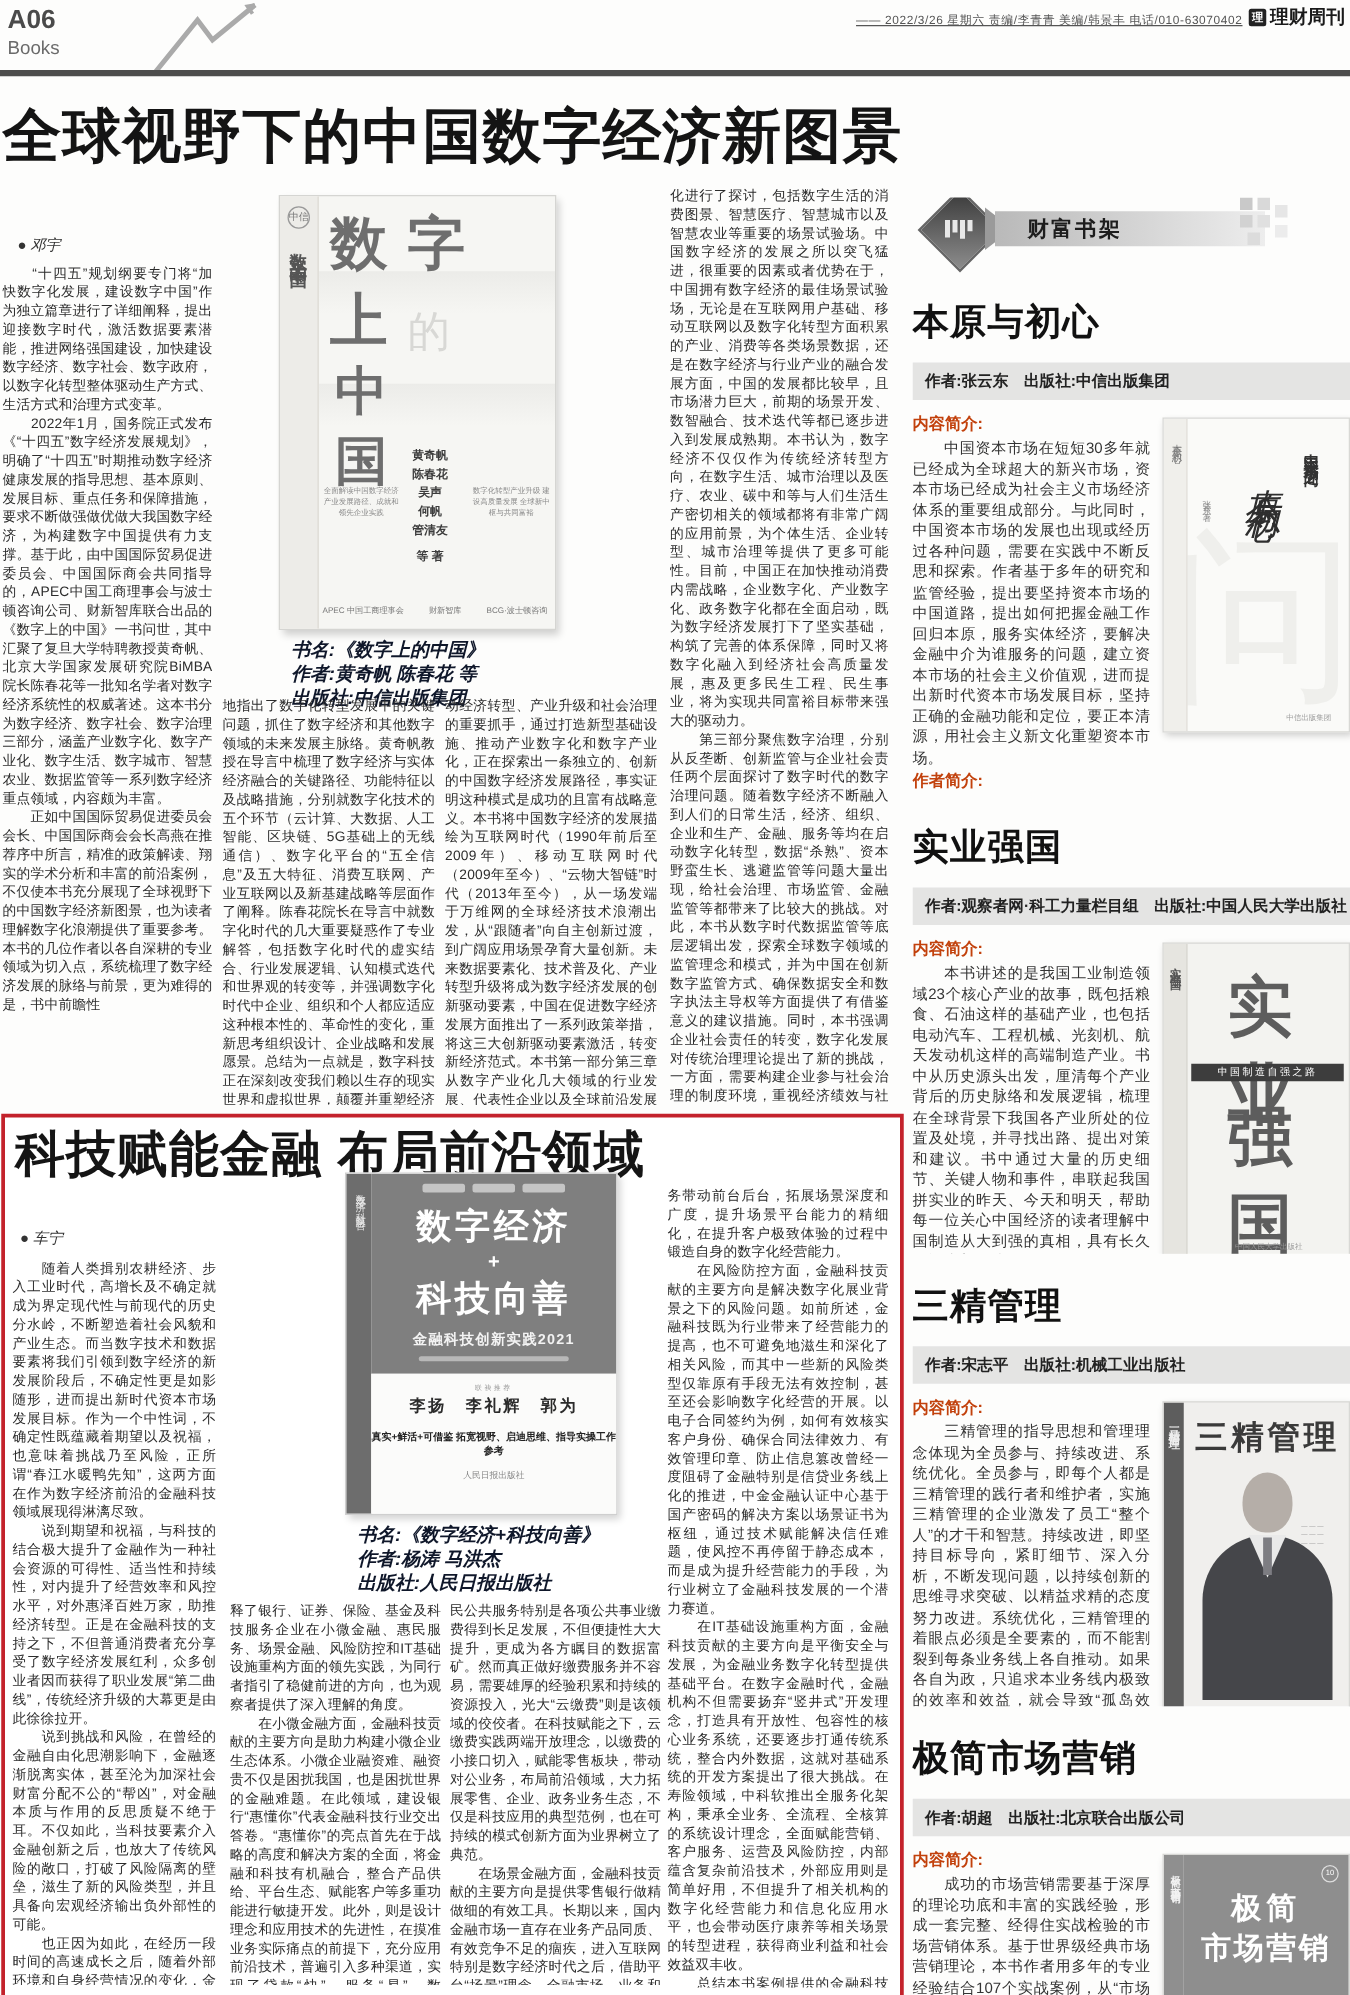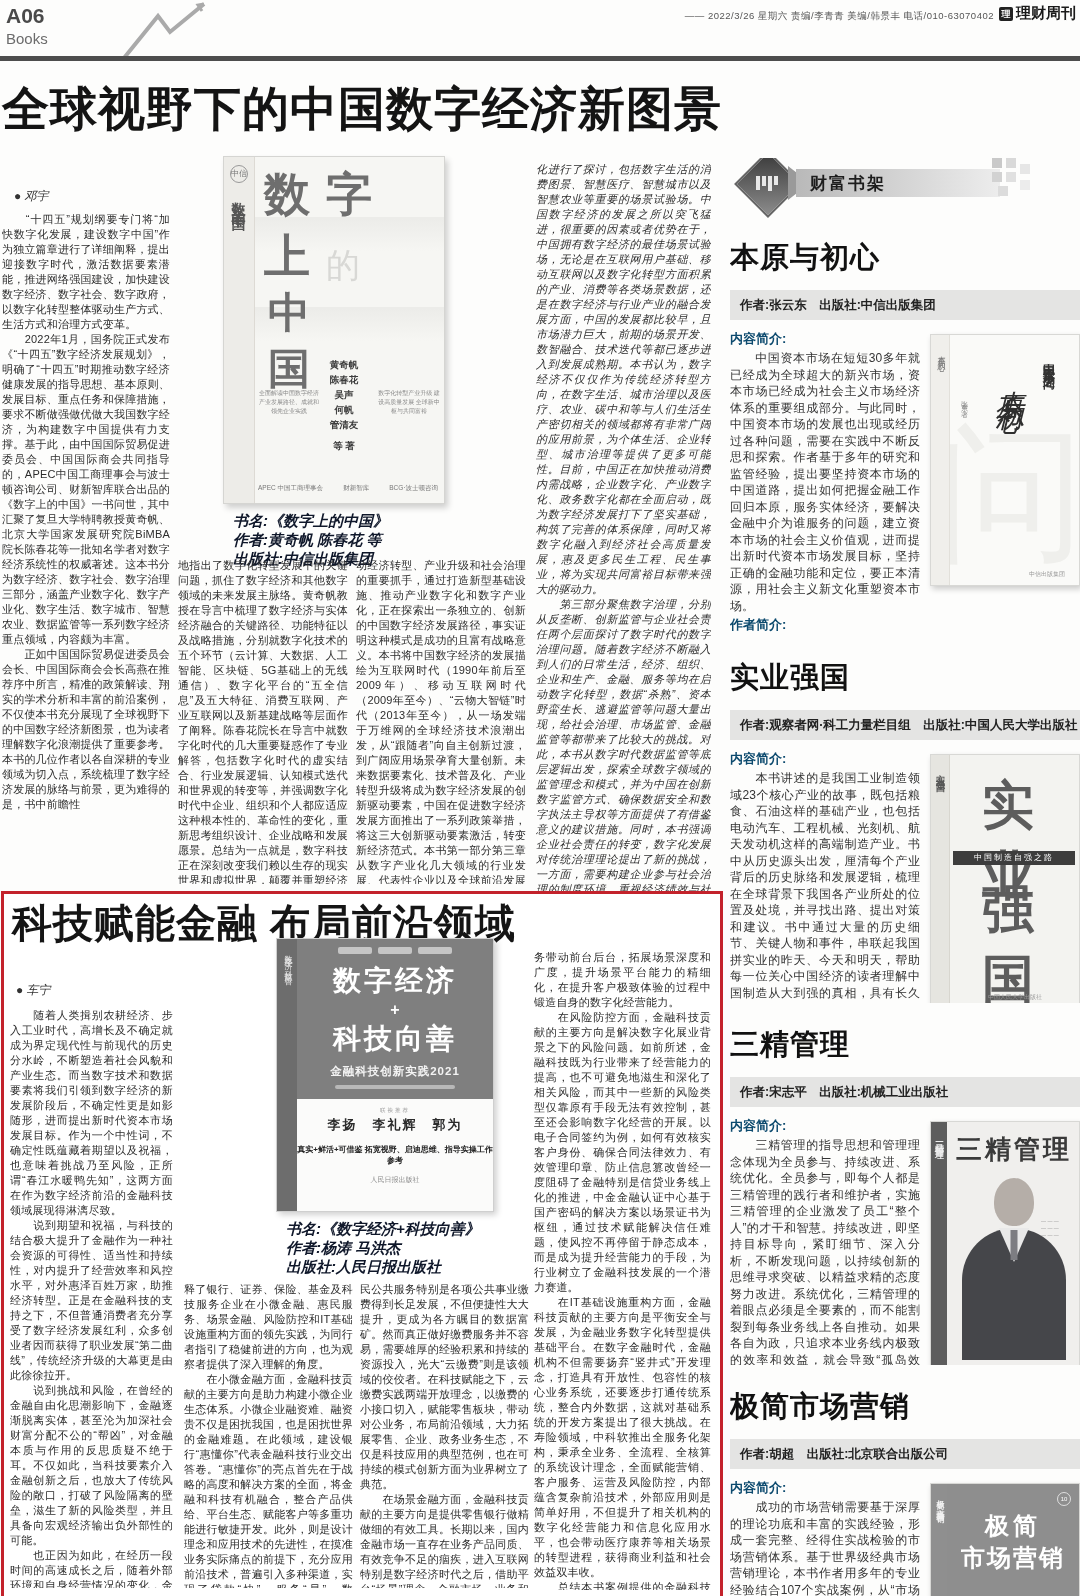--- a/index.html
+++ b/index.html
@@ -7,21 +7,21 @@
     width:1080px;height:1596px;position:relative;overflow:hidden;
     background:#fdfdfc;color:#222;
     font-family:"Liberation Sans", sans-serif;
   }
   
   .masthead{position:absolute;left:0;top:0;width:1080px;height:62px;}
   .page-code{position:absolute;left:6px;top:4px;font-size:21px;color:#4a4a4a;font-weight:600;}
   .section-en{position:absolute;left:6px;top:30px;font-size:15px;color:#6b6b6b;}
   .zigzag{position:absolute;left:118px;top:2px;}
   .channel-title{position:absolute;left:234px;top:14px;font-size:42px;color:#b9b9b9;font-weight:400;letter-spacing:7px;}
-  .issue-info{position:absolute;right:86px;top:10px;font-size:9.5px;color:#555;letter-spacing:0.5px;}
+  .issue-info{position:absolute;right:86px;top:10px;font-size:9.5px;color:#555;letter-spacing:0.5px;text-decoration:underline;}
   .paper-name{position:absolute;right:4px;top:4px;font-size:15px;font-weight:800;color:#1a1a1a;display:flex;align-items:center;gap:3px;}
   .paper-logo{width:14px;height:14px;background:#222;color:#fff;font-size:9px;line-height:14px;text-align:center;border-radius:2px;}
   .mast-rule{position:absolute;left:0;top:56px;width:1080px;height:5px;background:#4d4d4d;}
   
   .headline{position:absolute;font-weight:900;color:#141414;letter-spacing:1px;font-family:"Liberation Sans",sans-serif;}
   .byline{position:absolute;font-size:12px;color:#333;font-family:"Liberation Serif",serif;font-style:italic;}
   .bodycol{position:absolute;font-size:11px;line-height:15px;text-align:justify;color:#2c2c2c;overflow:hidden;letter-spacing:0.2px;}
   .bodycol p{margin:0;}
   
   .fig{position:absolute;}
@@ -58,36 +58,36 @@
   .c2-endorsers small{display:block;font-size:5.5px;color:#999;font-weight:400;margin-bottom:2px;}
   .c2-tagline{font-size:8px;font-weight:800;margin-top:10px;color:#222;}
   .c2-pub{font-size:7px;color:#888;margin-top:9px;font-family:"Liberation Serif",serif;}
   
   .sidebar{position:absolute;left:730px;top:158px;width:350px;height:1438px;overflow:hidden;}
   .shelf-badge{position:relative;width:310px;height:60px;margin-bottom:20px;}
   .badge-diamond{position:absolute;left:14px;top:2px;width:44px;height:44px;transform:rotate(45deg);background:linear-gradient(135deg,#3a3a3a,#8c8c8c);border:2px solid #666;overflow:hidden;}
   .badge-books{position:absolute;left:10px;top:14px;width:24px;height:16px;transform:rotate(-45deg);display:flex;gap:2px;}
   .badge-books i{display:block;width:4px;background:#e8e8e8;}
   .badge-arrow{position:absolute;left:58px;top:8px;width:0;height:0;border-top:17px solid transparent;border-bottom:17px solid transparent;border-left:22px solid #9a9a9a;}
-  .badge-bar{position:absolute;left:66px;top:11px;width:190px;height:28px;background:linear-gradient(90deg,#b9b9b9,#ededed);display:flex;align-items:center;padding-left:14px;}
+  .badge-bar{position:absolute;left:66px;top:11px;width:190px;height:28px;background:linear-gradient(90deg,#b9b9b9,#ededed);display:flex;align-items:center;padding-left:26px;}
   .badge-label{font-size:17px;font-weight:900;color:#1d1d1d;letter-spacing:2px;}
   .badge-pixels{position:absolute;left:262px;top:0;width:48px;height:48px;
     background:
       linear-gradient(#c9c9c9,#c9c9c9) 0 0/10px 10px no-repeat,
       linear-gradient(#d9d9d9,#d9d9d9) 14px 0/10px 10px no-repeat,
       linear-gradient(#e6e6e6,#e6e6e6) 28px 6px/10px 10px no-repeat,
       linear-gradient(#d2d2d2,#d2d2d2) 0 14px/10px 10px no-repeat,
       linear-gradient(#e0e0e0,#e0e0e0) 14px 14px/10px 10px no-repeat,
       linear-gradient(#ececec,#ececec) 28px 22px/10px 10px no-repeat,
       linear-gradient(#dcdcdc,#dcdcdc) 6px 28px/10px 10px no-repeat;
   }
   .shelf-section{margin-bottom:22px;overflow:hidden;}
   .shelf-title{font-size:29px;font-weight:900;color:#111;margin:0 0 12px 0;letter-spacing:1px;}
   .shelf-meta{background:#e4e4e3;height:30px;line-height:30px;padding-left:10px;font-size:12.5px;font-weight:600;color:#222;margin-bottom:10px;}
-  .shelf-label{font-size:13px;font-weight:800;color:#0c4a6e;margin:2px 0;}
+  .shelf-label{font-size:13px;font-weight:800;color:#c2410c;margin:2px 0;}
   .shelf-intro,.shelf-bio{margin:0;font-size:12px;line-height:16.5px;text-align:justify;color:#333;}
   .shelf-cover{float:right;width:148px;margin:4px 0 8px 10px;box-shadow:2px 3px 6px rgba(0,0,0,0.2);border:1px solid #d8d8d5;position:relative;overflow:hidden;background:#fafaf8;}
   .vtext{writing-mode:vertical-rl;}
   
   .cov-benyuan{height:250px;}
   .by-ghost{position:absolute;right:-6px;top:60px;font-size:150px;color:#efefec;font-family:"Liberation Serif",serif;}
   .by-sub{position:absolute;right:22px;top:18px;font-size:12px;font-weight:800;color:#333;letter-spacing:2px;}
   .by-title{position:absolute;right:52px;top:34px;font-size:27px;color:#2e2e2e;font-family:"Liberation Serif",serif;font-style:italic;letter-spacing:4px;}
   .by-authors{position:absolute;left:28px;top:60px;font-size:7px;color:#888;letter-spacing:2px;}
   .by-spine{position:absolute;left:0;top:0;width:18px;height:100%;background:#f0efeb;border-right:1px solid #e2e0da;}
@@ -185,21 +185,21 @@
       <div>出版社:中信出版集团</div>
     </div>
   </div>
 
   <div class="bodycol" style="left:178px;top:558px;width:170px;height:326px;">
       <p>地指出了数字化转型发展中的关键问题，抓住了数字经济和其他数字领域的未来发展主脉络。黄奇帆教授在导言中梳理了数字经济与实体经济融合的关键路径、功能特征以及战略措施，分别就数字化技术的五个环节（云计算、大数据、人工智能、区块链、5G基础上的无线通信）、数字化平台的“五全信息”及五大特征、消费互联网、产业互联网以及新基建战略等层面作了阐释。陈春花院长在导言中就数字化时代的几大重要疑惑作了专业解答，包括数字化时代的虚实结合、行业发展逻辑、认知模式迭代和世界观的转变等，并强调数字化时代中企业、组织和个人都应适应这种根本性的、革命性的变化，重新思考组织设计、企业战略和发展愿景。总结为一点就是，数字科技正在深刻改变我们赖以生存的现实世界和虚拟世界，颠覆并重塑经济社会运行的模式，数字化作为驱动力，将推动产业变革、组织再造和新的企业成长路径。</p>
     </div>
   <div class="bodycol" style="left:356px;top:558px;width:170px;height:326px;">
       <p>动经济转型、产业升级和社会治理的重要抓手，通过打造新型基础设施、推动产业数字化和数字产业化，正在探索出一条独立的、创新的中国数字经济发展路径，事实证明这种模式是成功的且富有战略意义。本书将中国数字经济的发展描绘为互联网时代（1990年前后至2009年）、移动互联网时代（2009年至今）、“云物大智链”时代（2013年至今），从一场发端于万维网的全球经济技术浪潮出发，从“跟随者”向自主创新过渡，到广阔应用场景孕育大量创新。未来数据要素化、技术普及化、产业转型升级将成为数字经济发展的创新驱动要素，中国在促进数字经济发展方面推出了一系列政策举措，将这三大创新驱动要素激活，转变新经济范式。本书第一部分第三章从数字产业化几大领域的行业发展、代表性企业以及全球前沿发展等进行了详细论述。以云计算为例，书中对历史阶段、全球发展趋势、行业产业格局以及中国云计算发展现状做了详尽讨论。</p>
     </div>
-  <div class="bodycol" style="left:536px;top:162px;width:175px;height:734px;font-style:italic;">
+  <div class="bodycol" style="left:536px;top:150px;width:175px;height:734px;">
       <p>化进行了探讨，包括数字生活的消费图景、智慧医疗、智慧城市以及智慧农业等重要的场景试验场。中国数字经济的发展之所以突飞猛进，很重要的因素或者优势在于，中国拥有数字经济的最佳场景试验场，无论是在互联网用户基础、移动互联网以及数字化转型方面积累的产业、消费等各类场景数据，还是在数字经济与行业产业的融合发展方面，中国的发展都比较早，且市场潜力巨大，前期的场景开发、数智融合、技术迭代等都已逐步进入到发展成熟期。本书认为，数字经济不仅仅作为传统经济转型方向，在数字生活、城市治理以及医疗、农业、碳中和等与人们生活生产密切相关的领域都将有非常广阔的应用前景，为个体生活、企业转型、城市治理等提供了更多可能性。目前，中国正在加快推动消费内需战略，企业数字化、产业数字化、政务数字化都在全面启动，既为数字经济发展打下了坚实基础，构筑了完善的体系保障，同时又将数字化融入到经济社会高质量发展，惠及更多民生工程、民生事业，将为实现共同富裕目标带来强大的驱动力。</p>
       <p>　　第三部分聚焦数字治理，分别从反垄断、创新监管与企业社会责任两个层面探讨了数字时代的数字治理问题。随着数字经济不断融入到人们的日常生活，经济、组织、企业和生产、金融、服务等均在启动数字化转型，数据“杀熟”、资本野蛮生长、逃避监管等问题大量出现，给社会治理、市场监管、金融监管等都带来了比较大的挑战。对此，本书从数字时代数据监管等底层逻辑出发，探索全球数字领域的监管理念和模式，并为中国在创新数字监管方式、确保数据安全和数字执法主导权等方面提供了有借鉴意义的建议措施。同时，本书强调企业社会责任的转变，数字化发展对传统治理理论提出了新的挑战，一方面，需要构建企业参与社会治理的制度环境，重视经济绩效与社会价值取向的平衡，注重个人隐私保护、数据安全和人工智能应用伦理；另一方面，企业应关注社会责任投资的发展趋势，包括企业的ESG管理和信息披露，促使企业的投资活动在满足个人利益时兼顾社会利益、社会福利，用发展的眼光进行投资。总而言之，中国的数字经济仍有赖于与实体经济的融合，谋求可持续发展，高质量发展是主线。</p>
     </div>
 </div>
 
 <div class="redbox"></div>
 <div>
   <h1 class="headline a2-headline" style="left:12px;top:896px;font-size:40px;margin:0;">科技赋能金融  布局前沿领域</h1>
   <div class="byline" style="left:16px;top:982px;">● 车宁</div>
 

